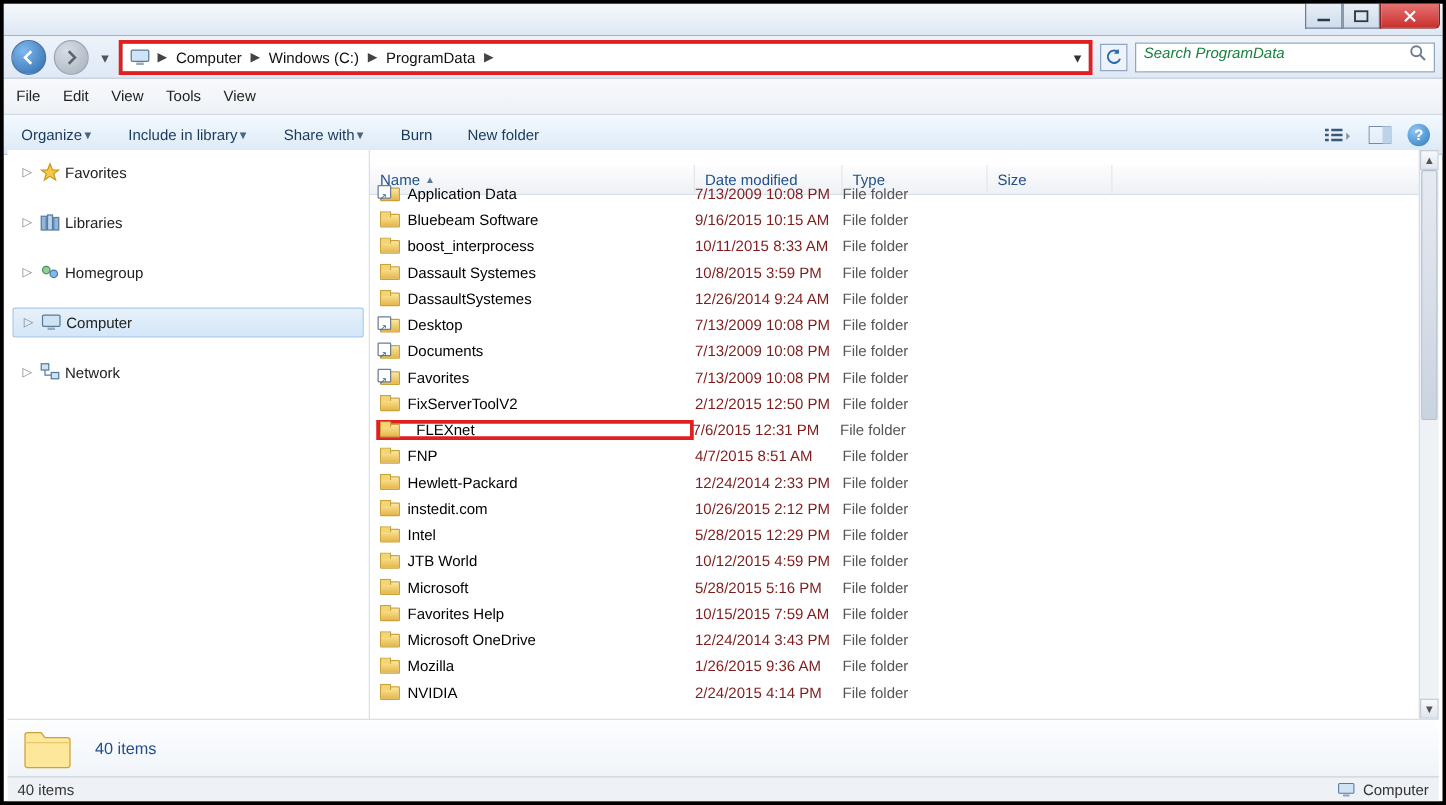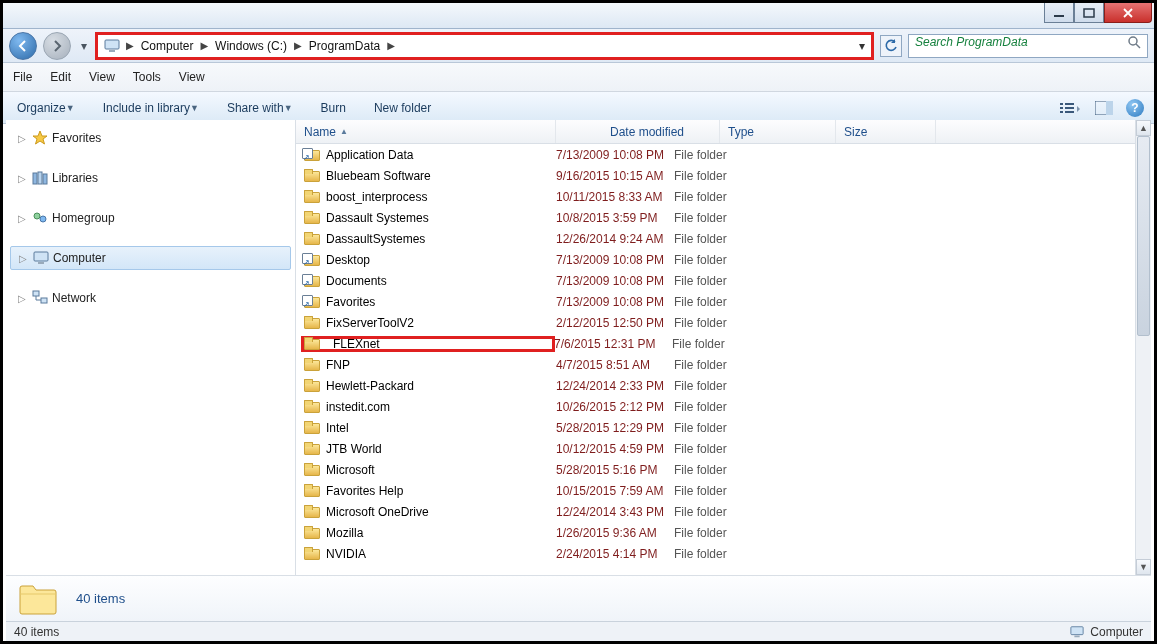--- a/index.html
+++ b/index.html
@@ -43,23 +43,23 @@
 
 .main { position:absolute; top:117px; bottom:66px; left:3px; right:3px; display:flex; background:#fff; }
 .tree { width:290px; border-right:1px solid #d9dfe6; padding:6px 0; overflow:hidden;}
 .tree-item { display:flex; align-items:center; height:24px; padding:0 6px 0 12px; gap:4px; color:#222;}
 .tree-item .exp { width:10px; color:#888; font-size:10px;}
 .tree-item.sel { background:linear-gradient(#e7f1fb,#d3e6f8); border:1px solid #a5c8ea; border-radius:2px; margin:0 4px; padding-left:8px;}
 .tree-sp { height:16px;}
 .ticon { width:16px; height:16px; }
 
 .list { flex:1; position:relative; overflow:hidden;}
-.cols { position:sticky; top:0; height:24px; background:linear-gradient(#fdfdfe,#eef1f5); border-bottom:1px solid #d9dfe6; display:flex; align-items:center; color:#1f4f8b;}
+.cols { position:sticky; top:12px; height:24px; background:linear-gradient(#fdfdfe,#eef1f5); border-bottom:1px solid #d9dfe6; display:flex; align-items:center; color:#1f4f8b;}
 .col { padding:0 8px; border-right:1px solid #e3e7ec; height:100%; display:flex; align-items:center; gap:4px;}
-.col.name{width:260px;} .col.date{width:118px;margin-left:46px;} .col.type{width:116px;} .col.size{width:100px;}
+.col.name{width:260px;} .col.date{width:118px;} .col.type{width:116px;} .col.size{width:100px;}
 .sort-ind { font-size:8px; color:#5a7a9c;}
 .rows { position:absolute; top:24px; left:0; right:16px; bottom:0; overflow:hidden;}
 .row { display:flex; align-items:center; height:21px; padding-left:8px;}
 .row .c-name{width:252px; display:flex; align-items:center; gap:6px;}
 .row .c-date{width:118px; color:#7f1d1d;}
 .row .c-type{width:116px; color:#555;}
 .row.hl .c-name { outline:3px solid #e02020; outline-offset:-2px; padding-left:2px; margin-left:-2px;gap:13px;}
 .scroll { position:absolute; right:0; top:0; bottom:0; width:16px; background:#eef1f5; border-left:1px solid #d9dfe6;}
 .scroll .btn { height:16px; background:linear-gradient(#f7f9fc,#dfe6ee); border:1px solid #c5cdd7; display:flex; align-items:center; justify-content:center; font-size:9px; color:#555;}
 .scroll .thumb { position:absolute; left:1px; right:1px; top:16px; height:200px; background:linear-gradient(#e6ebf2,#c9d3df); border:1px solid #b2bfcd; border-radius:2px;}

